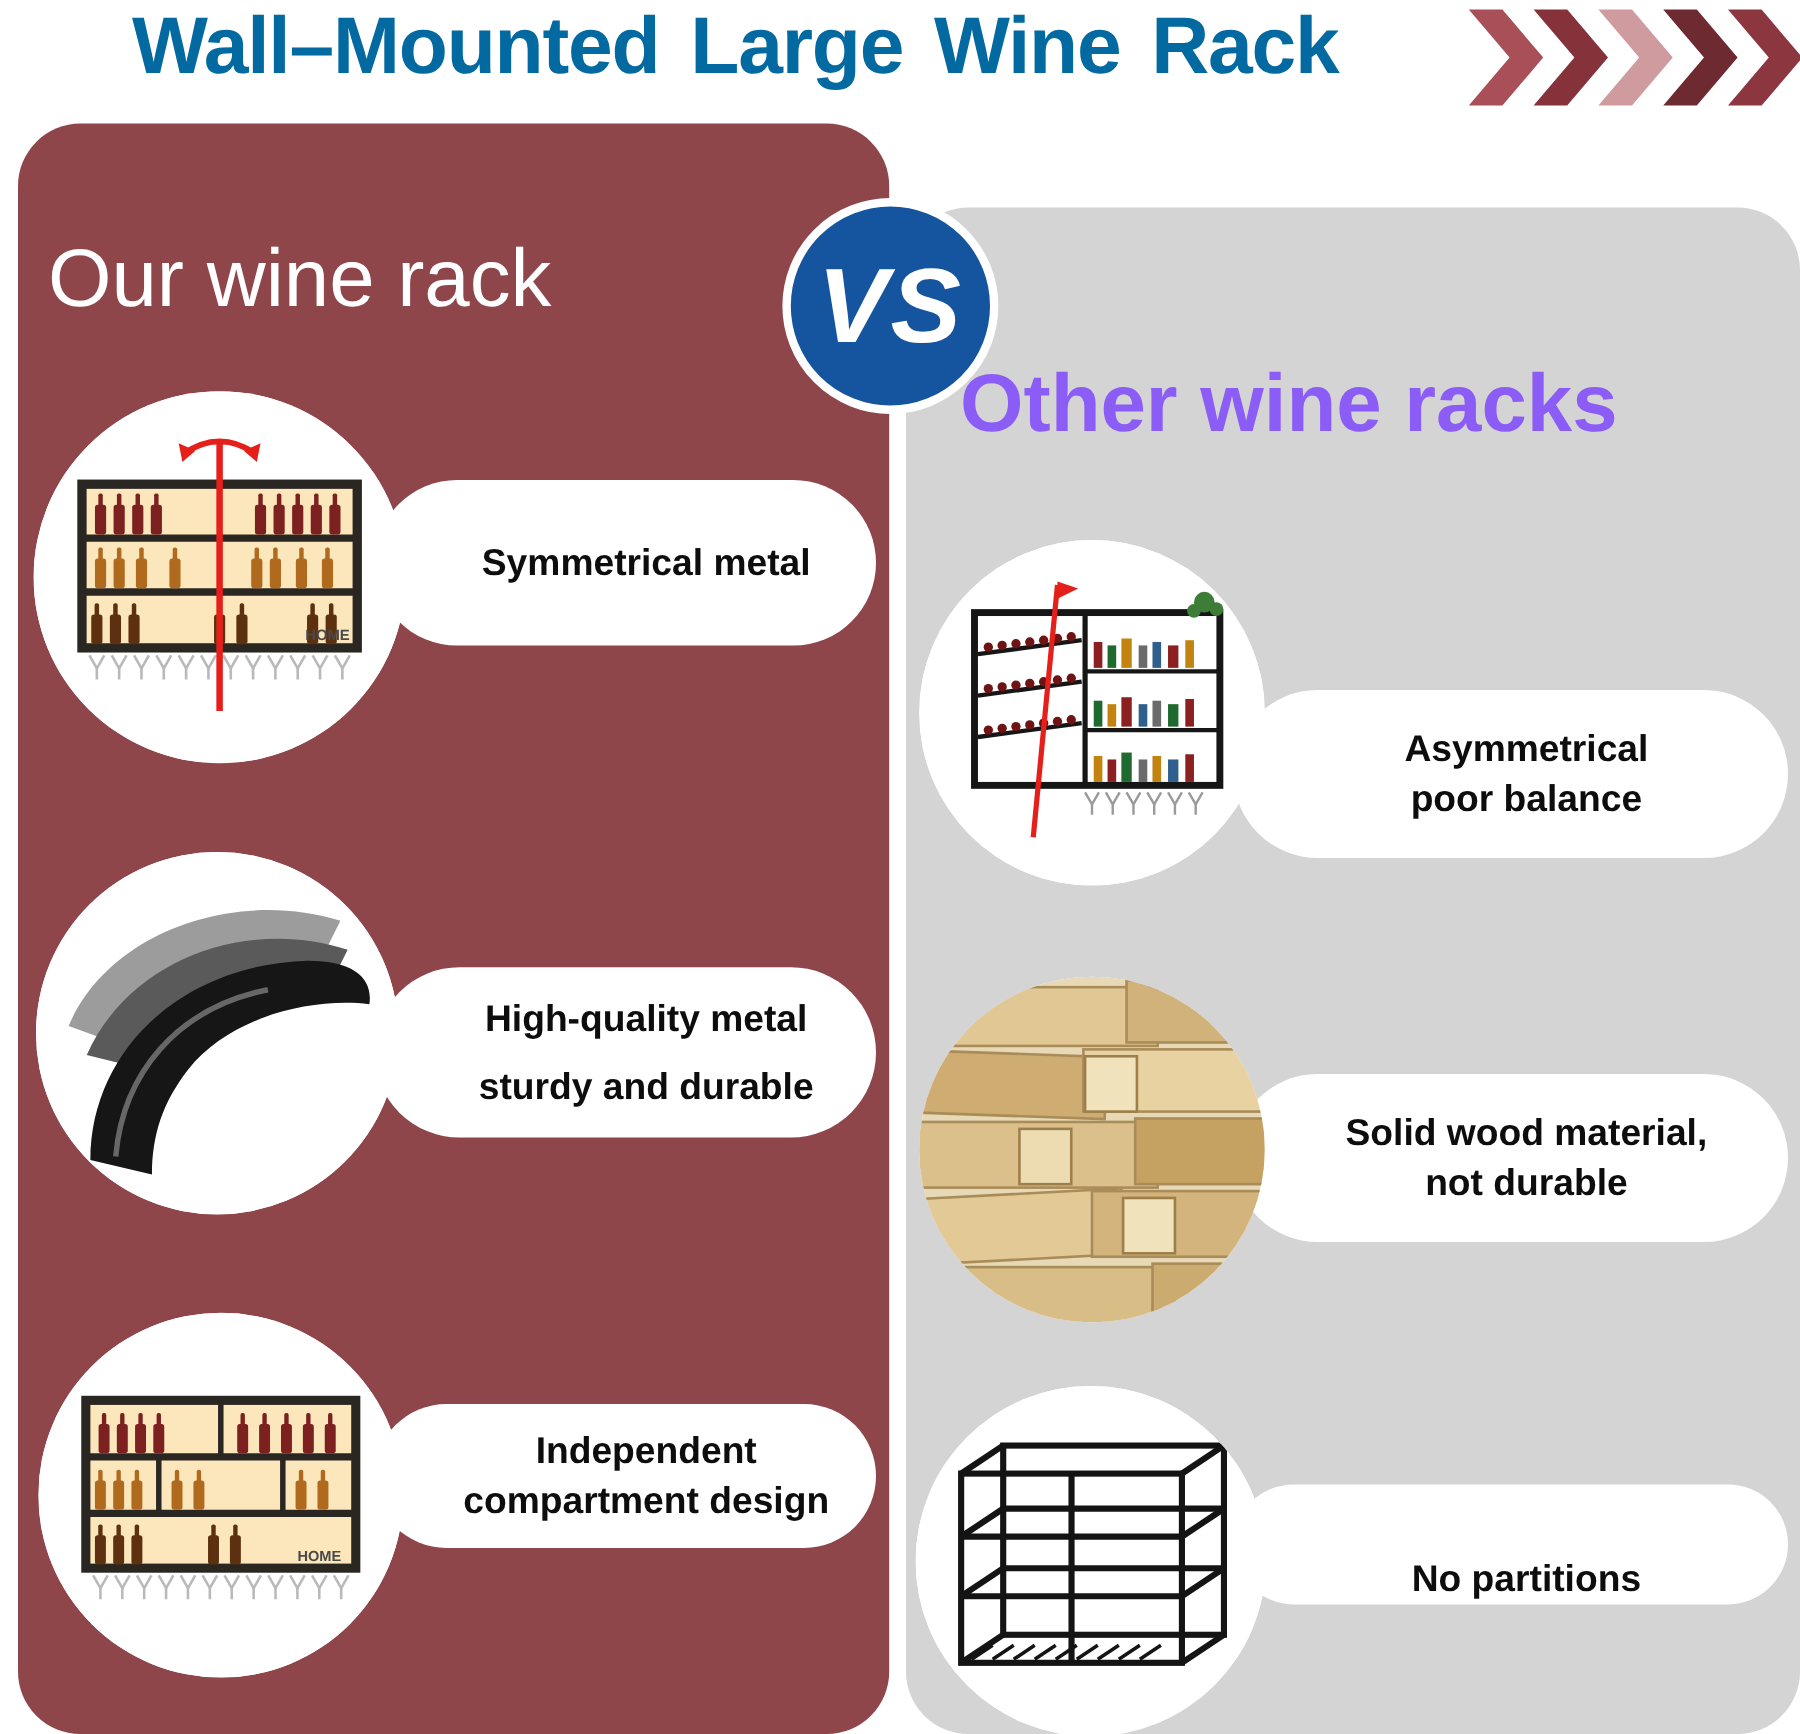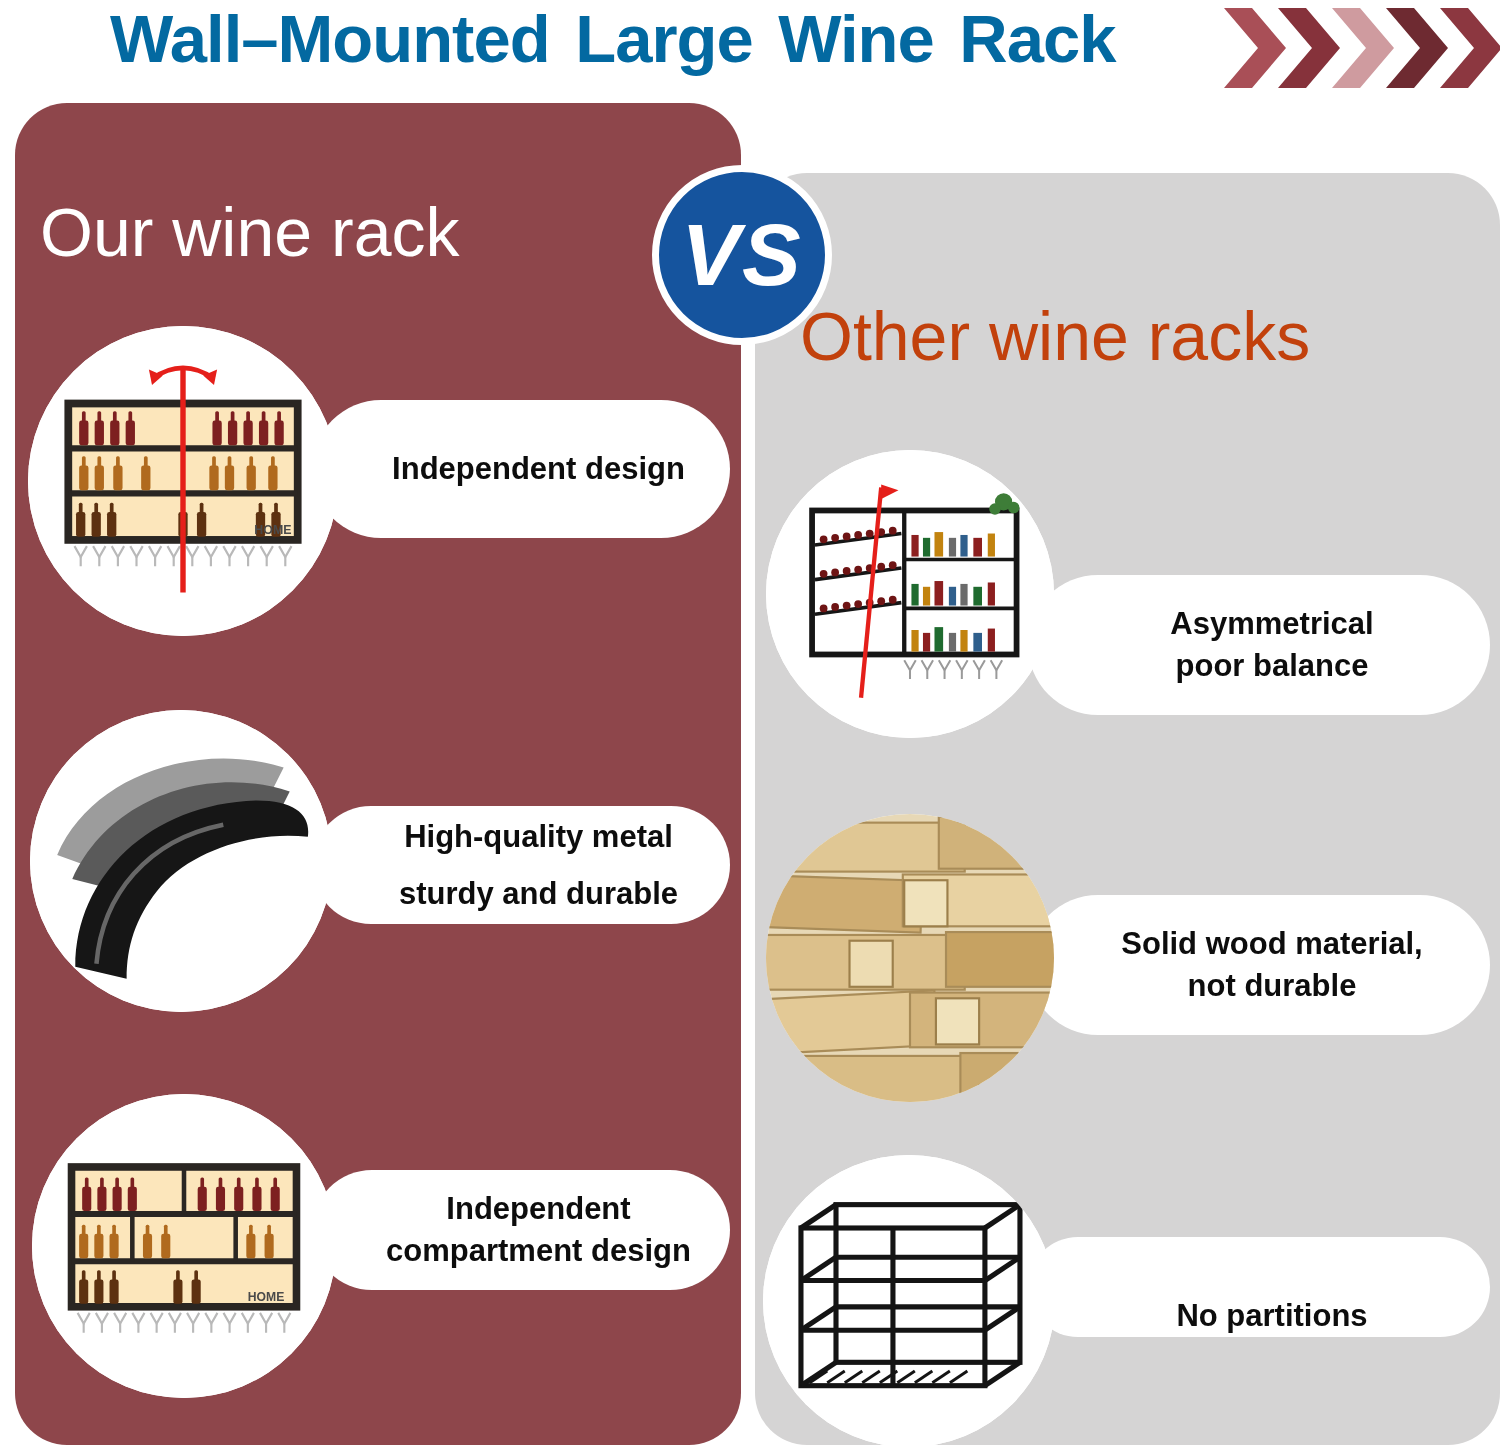--- a/index.html
+++ b/index.html
@@ -15,21 +15,21 @@
   .panel { position:absolute; border-radius:52px; }
   .panel-left  { left:15px;  top:103px; width:726px; height:1342px; background:#8e464b; z-index:1; }
   .panel-right { left:755px; top:173px; width:745px; height:1272px; background:#d5d4d4; z-index:1; }
 
   .vs { position:absolute; left:652px; top:165px; width:180px; height:180px; border-radius:50%;
         background:#15549e; border:7px solid #ffffff; display:flex; align-items:center; justify-content:center;
         color:#ffffff; font-size:88px; font-weight:800; z-index:6; letter-spacing:2px;font-style:italic; }
 
   .heading { position:absolute; text-align:left; font-size:68px; font-weight:400; z-index:2; }
   .heading-left  { left:40px;  top:193px; width:580px; color:#ffffff; }
-  .heading-right { left:800px; top:297px; width:700px; color:#c2410c; }
+  .heading-right { left:800px; top:297px; width:700px; color:#8b5cf6;font-weight:bold; }
 
   .pill { position:absolute; background:#ffffff; border-radius:75px; z-index:2;
           display:flex; flex-direction:column; align-items:center; justify-content:center;
           text-align:center; font-weight:700; font-size:31px; line-height:1.34; color:#0d0d0d; }
   .pill span { display:block; white-space:nowrap; }
 
   .circle { position:absolute; border-radius:50%; background:#ffffff; overflow:hidden; z-index:3; }
   .circle svg { width:100%; height:100%; display:block; }
 </style>
 </head>
@@ -47,23 +47,23 @@
     <polygon transform="translate(216,0)" points="2,2 30,2 64,42 30,82 2,82 36,42" fill="#8c3740"></polygon>
   </svg>
 
   <div class="panel panel-left"></div>
   <div class="panel panel-right"></div>
 
   <div class="heading heading-left">Our wine rack</div>
   <div class="heading heading-right">Other wine racks</div>
 
   <div class="pill" style="left:312px; top:400px; width:418px; height:138px; padding-left:45px; padding-right:10px;">
-    <span>Independent design</span>
-  </div>
-  <div class="pill" style="left:312px; top:806px; width:418px; height:118px; padding-left:45px; padding-right:10px;gap:15px;">
+    <span>Symmetrical metal</span>
+  </div>
+  <div class="pill" style="left:312px; top:806px; width:418px; height:142px; padding-left:45px; padding-right:10px;gap:15px;">
     <span>High-quality metal</span>
     <span>sturdy and durable</span>
   </div>
   <div class="pill" style="left:312px; top:1170px; width:418px; height:120px; padding-left:45px; padding-right:10px;text-align:center;">
     <span>Independent</span>
     <span>compartment design</span>
   </div>
 
   <div class="pill" style="left:1028px; top:543px; width:462px; height:140px; padding-left:40px; padding-right:14px;margin-top:32px;">
     <span>Asymmetrical</span>

